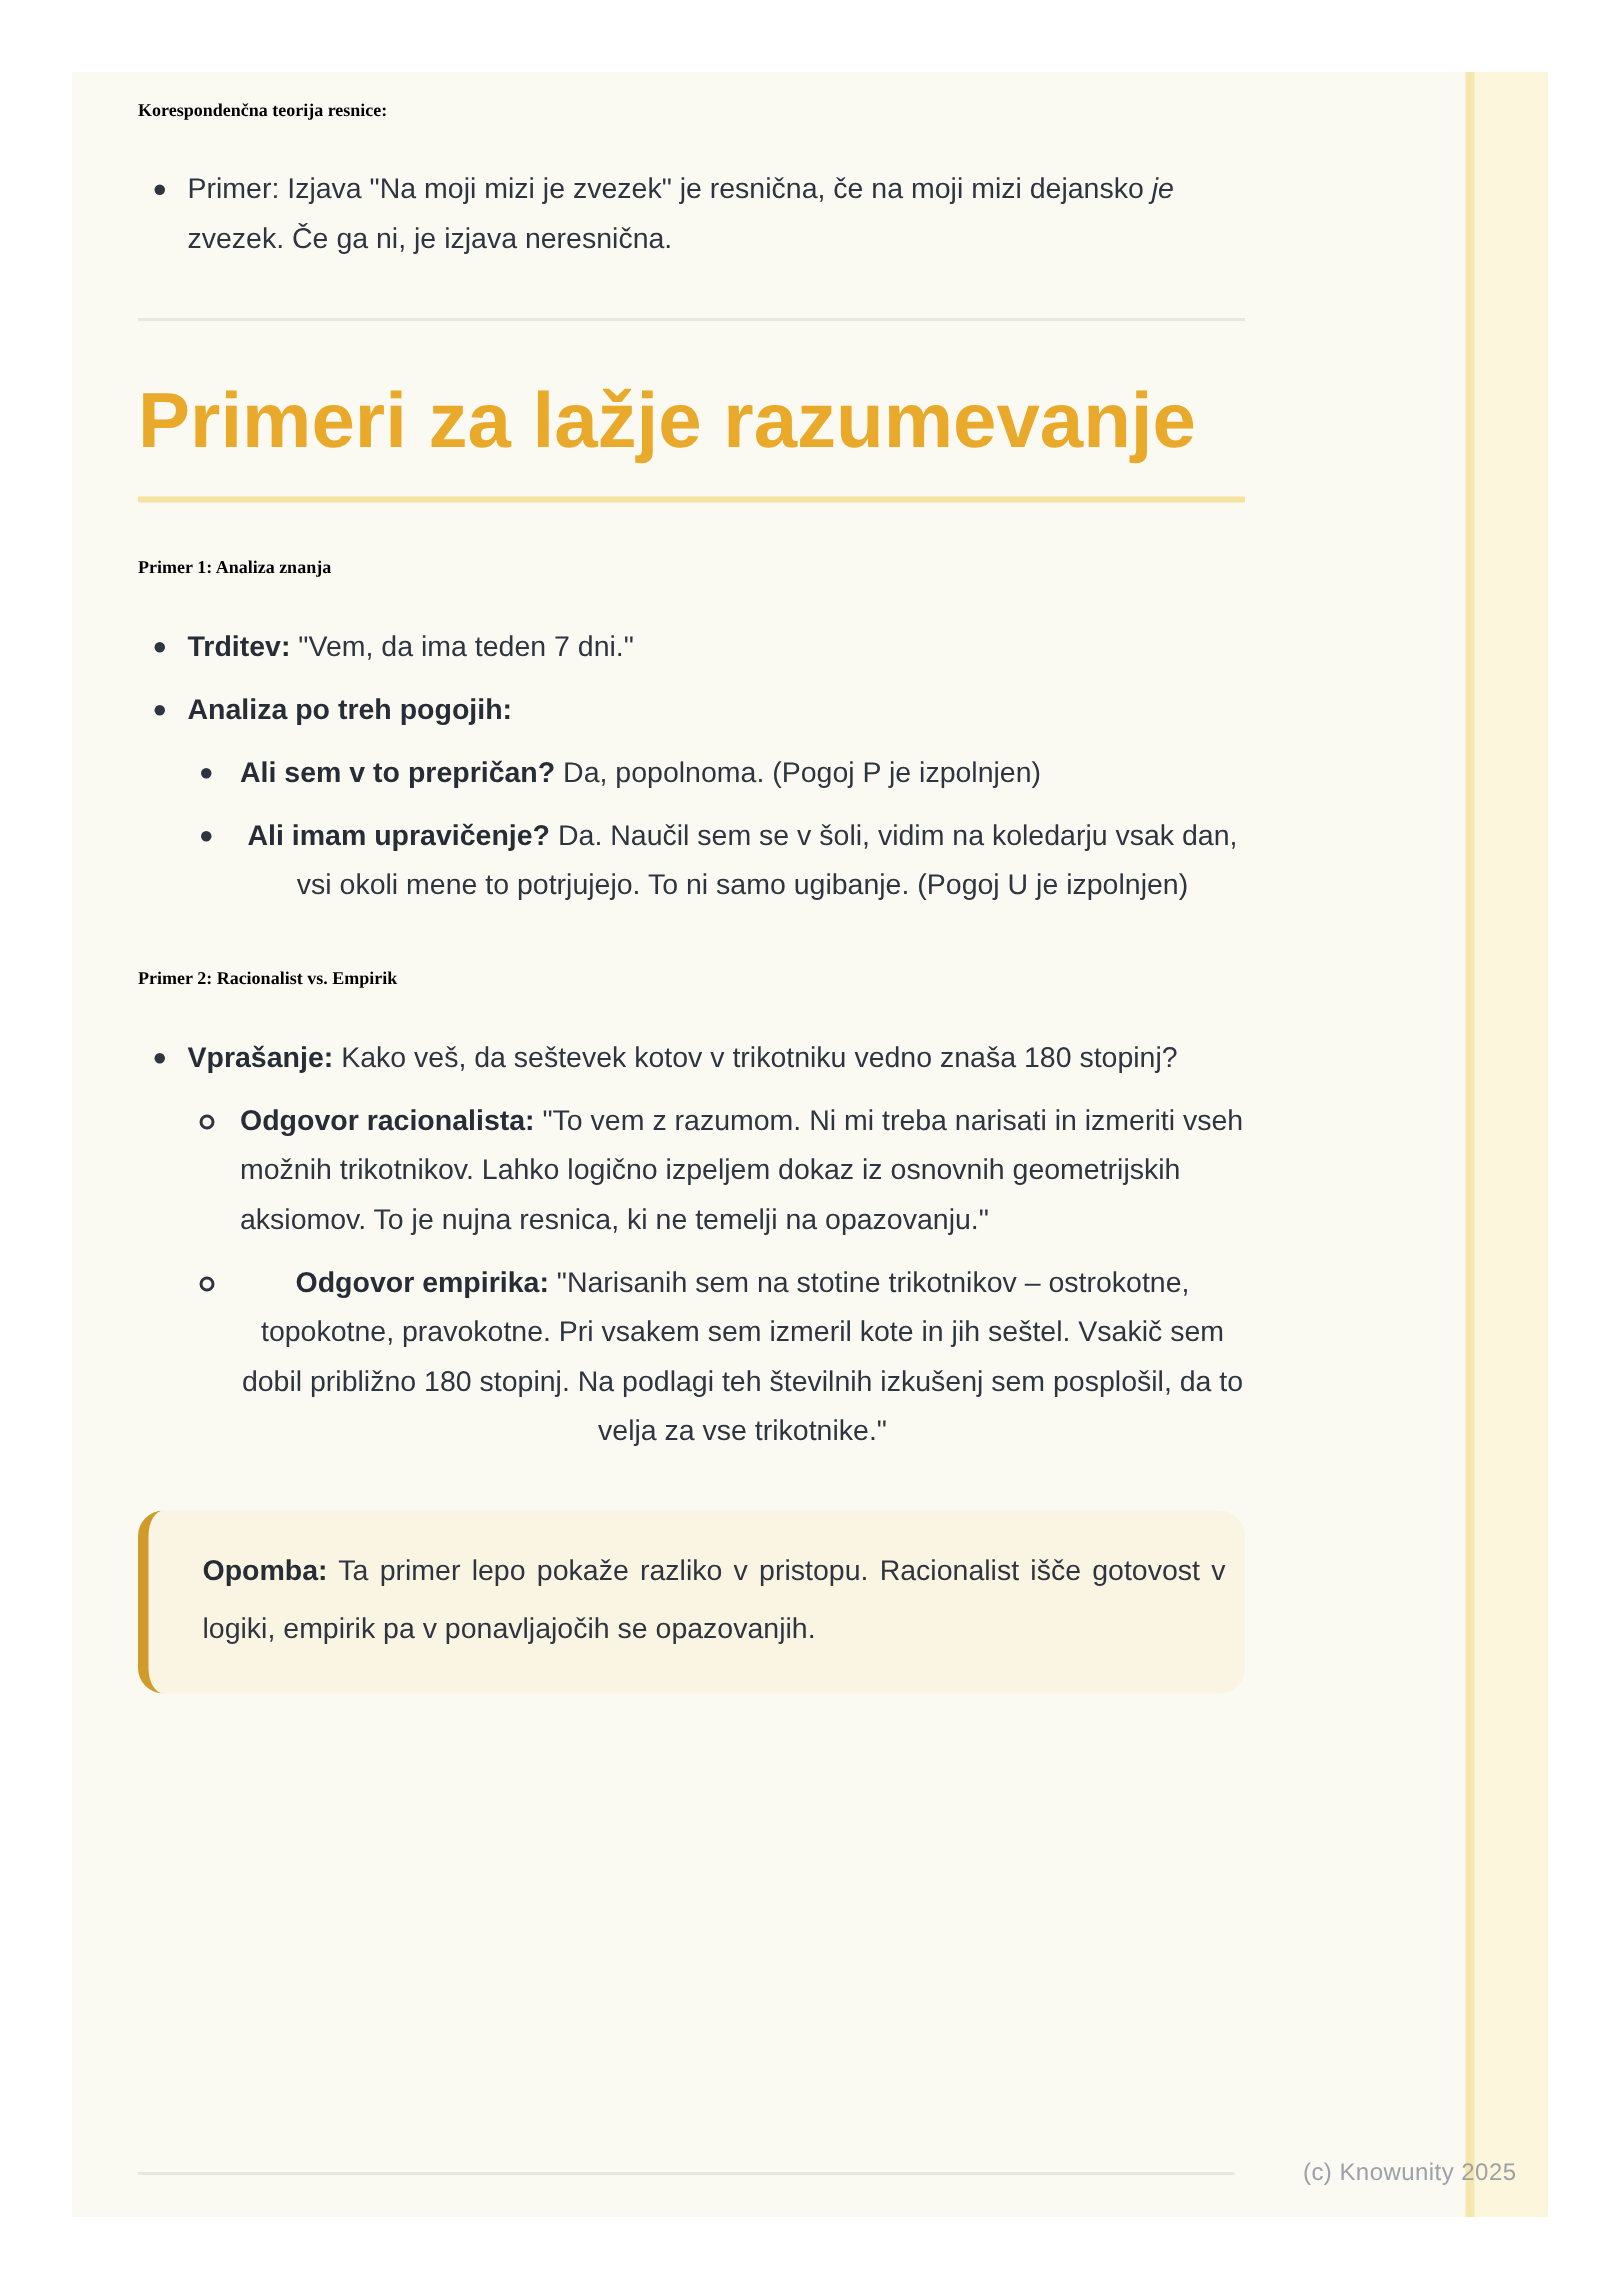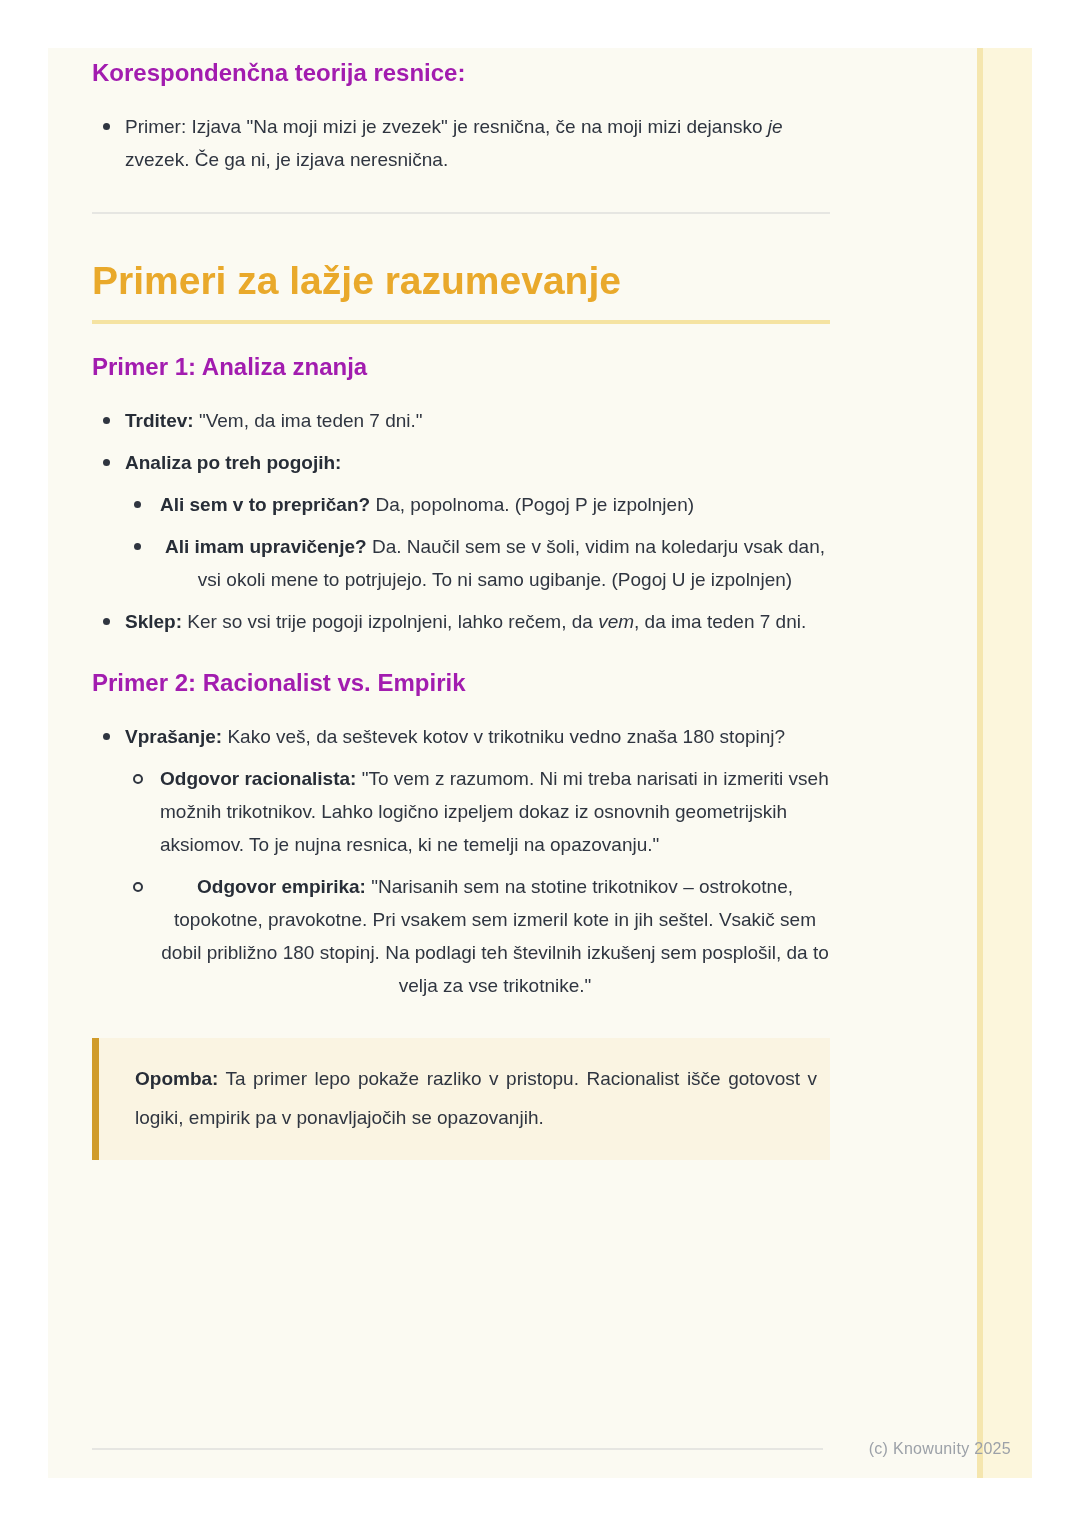--- a/index.html
+++ b/index.html
@@ -38,25 +38,26 @@
     top: 0;
     width: 738px;
     padding-top: 12px;
     font-size: 19px;
     line-height: 33px;
   }
   .content b { font-weight: 700; color: #272D37; }
   .content i { font-style: italic; }
 
   h3.sub {
-    font-size: 24px;
+    font-size: 12px;
     line-height: 26px;
     font-weight: 700;
-    color: #a21caf;
+    color: #000000;
     margin: 0 0 24px 0;
+    font-family: Liberation Serif, serif;
   }
   h3.sub.spaced { margin-top: 32px; }
 
   ul { list-style: none; margin: 0; padding: 0; }
   ul.l1 > li {
     position: relative;
     padding-left: 33px;
     margin-bottom: 9px;
   }
   ul.l1 > li::before {
@@ -97,34 +98,34 @@
     background: transparent;
     border: 2px solid #2F3540;
   }
 
   .divider {
     height: 2px;
     background: var(--divider, #E6E6E2);
     margin-top: 36px;
   }
   h1.section-title {
-    font-size: 39px;
+    font-size: 52px;
     line-height: 46px;
     font-weight: 700;
     color: var(--accent-gold, #E9A92B);
     margin: 44px 0 30px 0;
-    padding-bottom: 16px;
+    padding-bottom: 27px;
     border-bottom: 4px solid var(--underline-yellow, #F5E3A2);
   }
 
   .note {
     margin-top: 36px;
     background: var(--note-bg, #FAF4E2);
     border-left: 7px solid var(--note-border, #D09B2A);
-    border-radius: 0;
+    border-radius: 17px;
     padding: 21px 13px 23px 36px;
   }
   .note p {
     margin: 0;
     text-align: justify;
     line-height: 39px;
   }
 
   .footer {
     position: absolute;
@@ -178,23 +179,20 @@
         <b>Analiza po treh pogojih:</b>
         <ul class="nested l2">
           <li>
             <b>Ali sem v to prepričan?</b><span> Da, popolnoma. (Pogoj P je izpolnjen)</span>
           </li>
           <li>
             <b>Ali imam upravičenje?</b><span> Da. Naučil sem se v šoli, vidim na koledarju vsak dan, vsi okoli mene to potrjujejo. To ni samo ugibanje. (Pogoj U je izpolnjen)</span>
           </li>
         </ul>
       </li>
-      <li>
-        <b>Sklep:</b><span> Ker so vsi trije pogoji izpolnjeni, lahko rečem, da </span><i>vem</i><span>, da ima teden 7 dni.</span>
-      </li>
     </ul>
 
     <h3 class="sub spaced">Primer 2: Racionalist vs. Empirik</h3>
 
     <ul class="l1">
       <li>
         <b>Vprašanje:</b><span> Kako veš, da seštevek kotov v trikotniku vedno znaša 180 stopinj?</span>
         <ul class="nested l3">
           <li>
             <b>Odgovor racionalista:</b><span> "To vem z razumom. Ni mi treba narisati in izmeriti vseh možnih trikotnikov. Lahko logično izpeljem dokaz iz osnovnih geometrijskih aksiomov. To je nujna resnica, ki ne temelji na opazovanju."</span>

